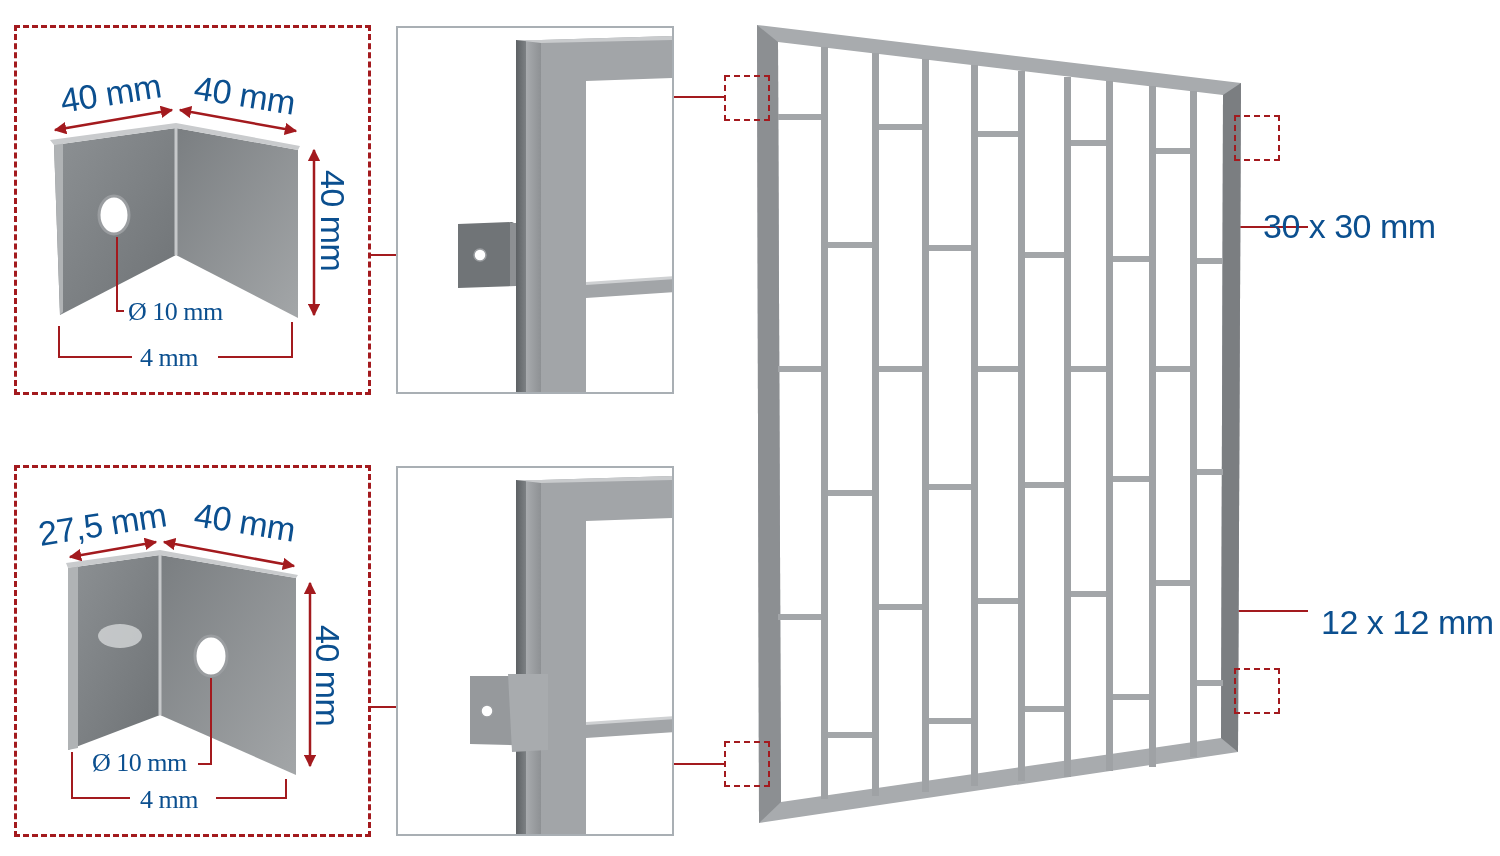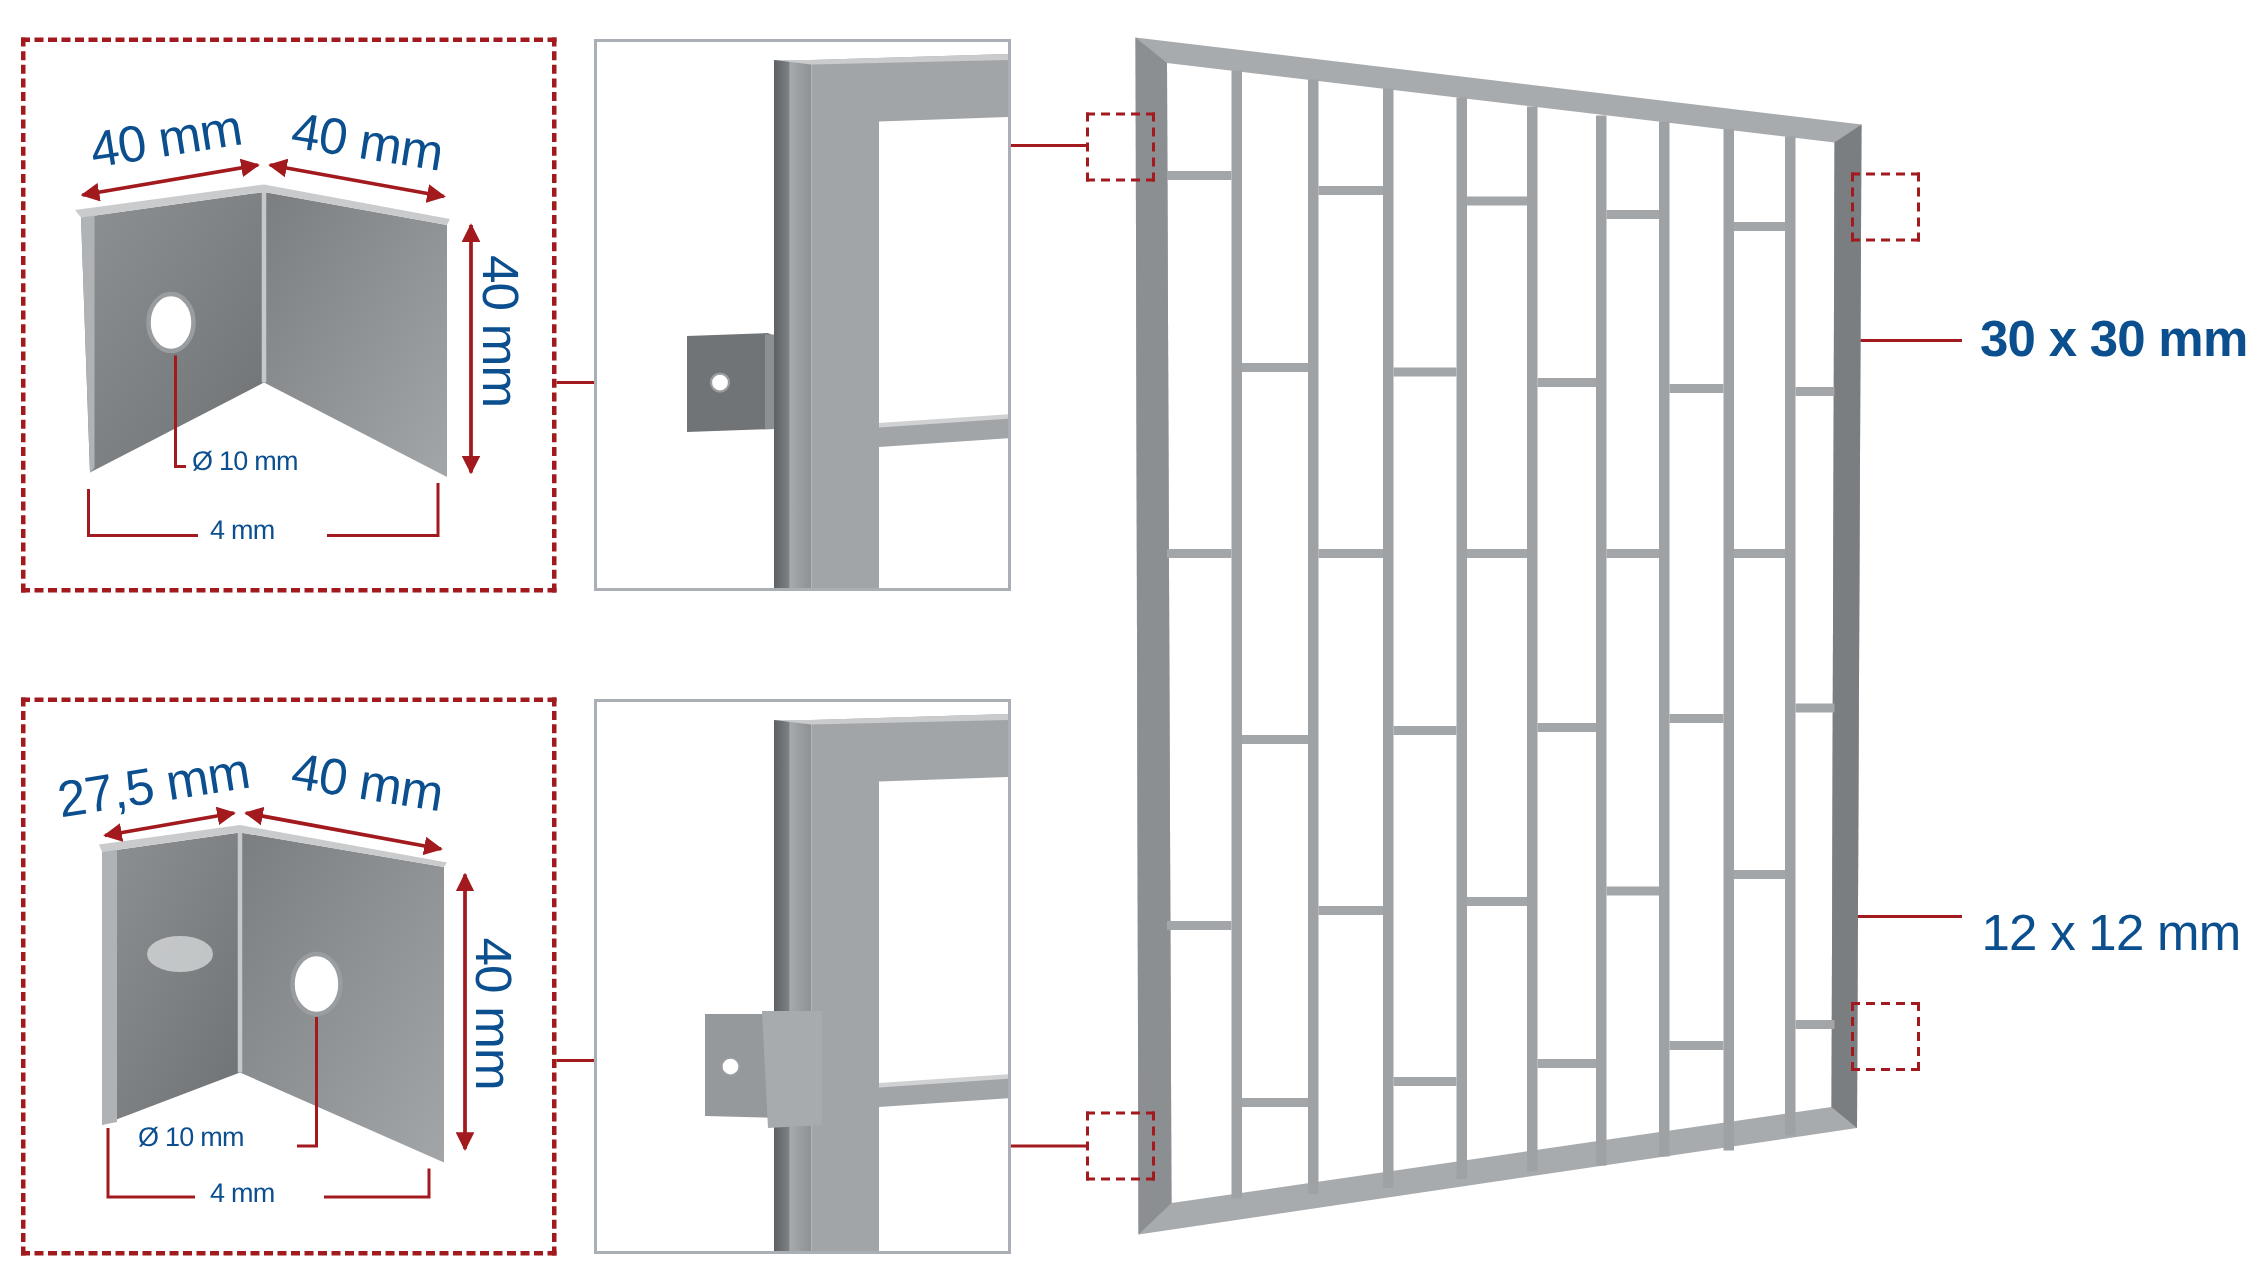--- a/index.html
+++ b/index.html
@@ -1,21 +1,21 @@
 <!DOCTYPE html>
 <html><head>
 <meta charset="utf-8">
 <style>
   html,body{margin:0;padding:0;background:#ffffff;}
   body{width:1500px;height:856px;position:relative;overflow:hidden;font-family:"Liberation Sans","DejaVu Sans",sans-serif;}
   .dash-box{position:absolute;border:3px dashed #a31a1e;box-sizing:border-box;}
   .panel{position:absolute;border:2px solid #a9afb4;box-sizing:border-box;background:#fff;overflow:hidden;}
   .lbl{position:absolute;color:#0b4f8f;font-family:"Liberation Sans Narrow","Liberation Sans",sans-serif;white-space:nowrap;letter-spacing:-0.5px;}
   .lbl-big{font-size:34px;}
-  .lbl-sm{font-size:18px;}
+  .lbl-sm{font-size:26px;font-family:Liberation Serif, serif;}
   svg{position:absolute;left:0;top:0;}
   .vert{transform-origin:left top;transform:rotate(90deg);}
 </style>
 </head>
 <body>
 
 <div class="dash-box" style="left:14px;top:25px;width:357px;height:370px;"></div>
 <svg width="1500" height="856" style="pointer-events:none">
   <defs>
     <linearGradient id="gL" x1="0" y1="0" x2="1" y2="1">
@@ -168,14 +168,14 @@
     <rect x="1197" y="469" width="26" height="6"></rect>
     <rect x="1197" y="680" width="26" height="6"></rect>
   </g>
 </svg>
 
 <div class="dash-box" style="left:724px;top:75px;width:46px;height:46px;border-width:2px;"></div>
 <div class="dash-box" style="left:724px;top:741px;width:46px;height:46px;border-width:2px;"></div>
 <div class="dash-box" style="left:1234px;top:115px;width:46px;height:46px;border-width:2px;"></div>
 <div class="dash-box" style="left:1234px;top:668px;width:46px;height:46px;border-width:2px;"></div>
 
-<div class="lbl lbl-big" style="left:1320px;top:207px;font-weight:bold;">30 x 30 mm</div>
+<div class="lbl lbl-big" style="left:1263px;top:207px;">30 x 30 mm</div>
 <div class="lbl lbl-big" style="left:1321px;top:603px;">12 x 12 mm</div>
 
 </body></html>

